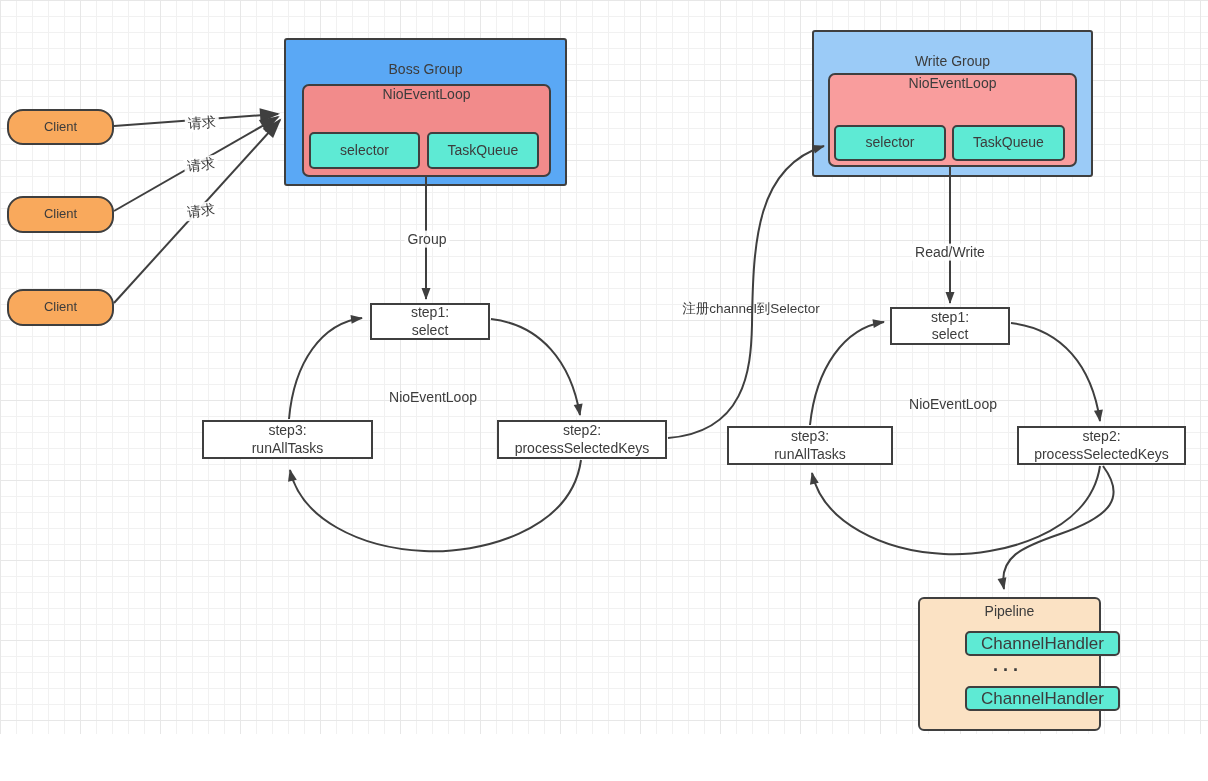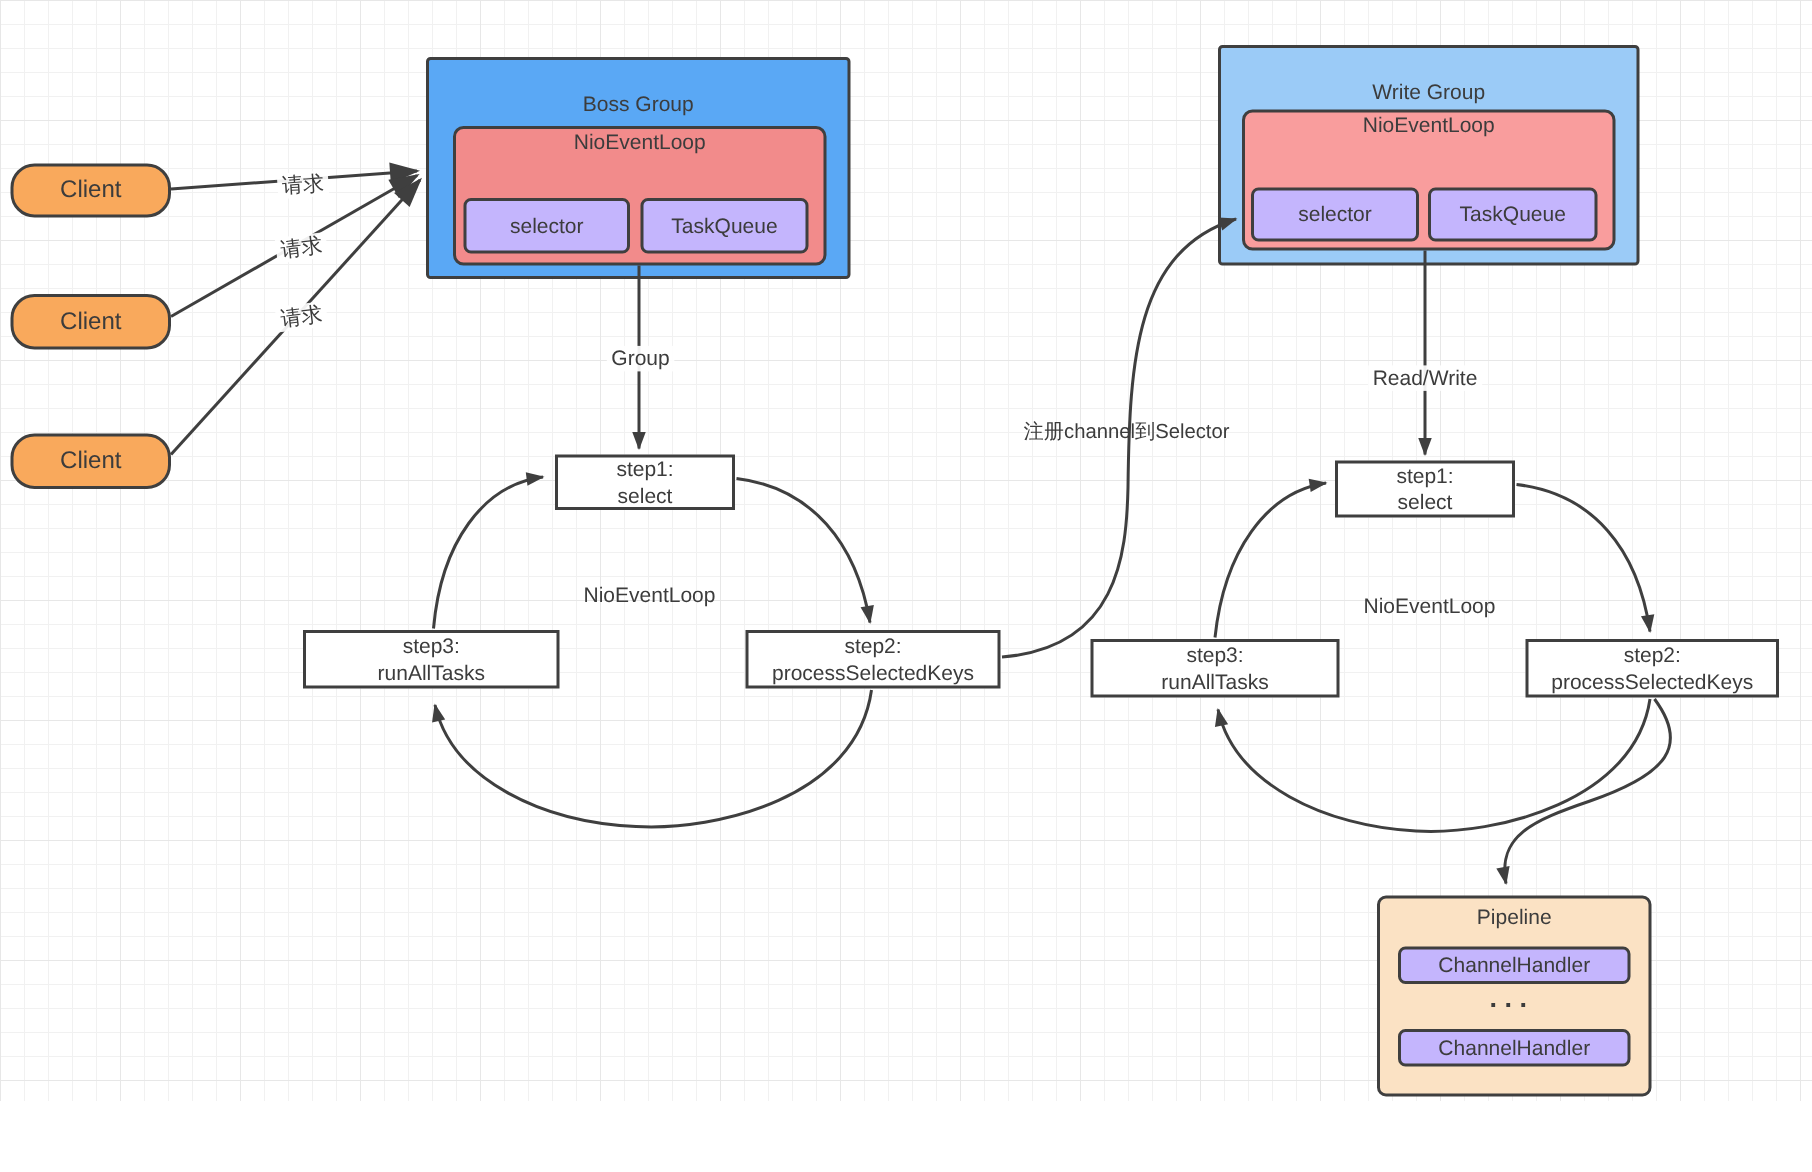--- a/index.html
+++ b/index.html
@@ -28,36 +28,36 @@
     background-size:80px 80px,80px 80px,16px 16px,16px 16px;
   }
   .box{
     position:absolute;box-sizing:border-box;border:2px solid var(--stroke_dark);
     display:flex;align-items:center;justify-content:center;text-align:center;
     font-size:14px;line-height:1.25;color:var(--text_dark);
   }
   .group{z-index:1;border-radius:3px;align-items:flex-start;}
   .group .gtitle{padding-top:21px;font-size:14px;}
   .nio{z-index:2;border-radius:7px;align-items:flex-start;}
-  .white{background:#c4b5fd;border-radius:5px;z-index:3;}
+  .white{background:#5eead4;border-radius:5px;z-index:3;}
   .sharp{background:#fff;border-radius:0;z-index:3;flex-direction:column;}
-  .client{background:var(--client_orange);border-radius:16px;z-index:3;font-size:16px;text-align:right;}
+  .client{background:var(--client_orange);border-radius:16px;z-index:3;font-size:13px;text-align:right;}
   #svgLayer{position:absolute;inset:0;z-index:4;pointer-events:none;}
   .lbl{
     position:absolute;z-index:5;transform:translate(-50%,-50%);
     font-size:14px;white-space:nowrap;background:rgba(255,255,255,0.92);
     padding:0 3px;line-height:1.2;
   }
   .lbl.nobg{background:transparent;}
   .rot1{transform:translate(-50%,-50%) rotate(-4deg);}
   .rot2{transform:translate(-50%,-50%) rotate(-7deg);}
   #pipeline{flex-direction:column;justify-content:flex-start;z-index:3;
     background:var(--pipeline_peach);border-radius:6px;}
   #pipeline .ptitle{padding-top:4px;font-size:14px;}
-  .handler{position:absolute;width:155px;height:25px;font-size:14px;}
+  .handler{position:absolute;width:155px;height:25px;font-size:17px;margin-left:33px;}
   .dots{position:absolute;z-index:5;transform:translate(-50%,-60%);
     font-weight:700;font-size:18px;letter-spacing:5px;color:var(--text_dark);}
 </style>
 </head>
 <body>
 
 <div id="stage">
   <div id="grid"></div>
 
   <div class="box client" style="left:7px;top:109px;width:107px;height:36px;">
@@ -161,17 +161,17 @@
       <path d="M1103,466 C1126,497 1112,516 1060,534 C1022,547 998,557 1004,589" marker-end="url(#ah)"></path>
     </g>
   </svg>
 
   <div class="lbl rot1" style="left:202px;top:123px;">请求</div>
   <div class="lbl rot2" style="left:201px;top:165px;">请求</div>
   <div class="lbl rot2" style="left:201px;top:211px;">请求</div>
 
   <div class="lbl" style="left:427px;top:239px;">Group</div>
   <div class="lbl" style="left:950px;top:252px;">Read/Write</div>
-  <div class="lbl nobg" style="left:751px;top:288px;font-size:13.5px;">注册channel到Selector</div>
+  <div class="lbl nobg" style="left:751px;top:309px;font-size:13.5px;">注册channel到Selector</div>
 
   <div class="lbl nobg" style="left:433px;top:397px;">NioEventLoop</div>
   <div class="lbl nobg" style="left:953px;top:404px;">NioEventLoop</div>
 </div>
 
 </body></html>

